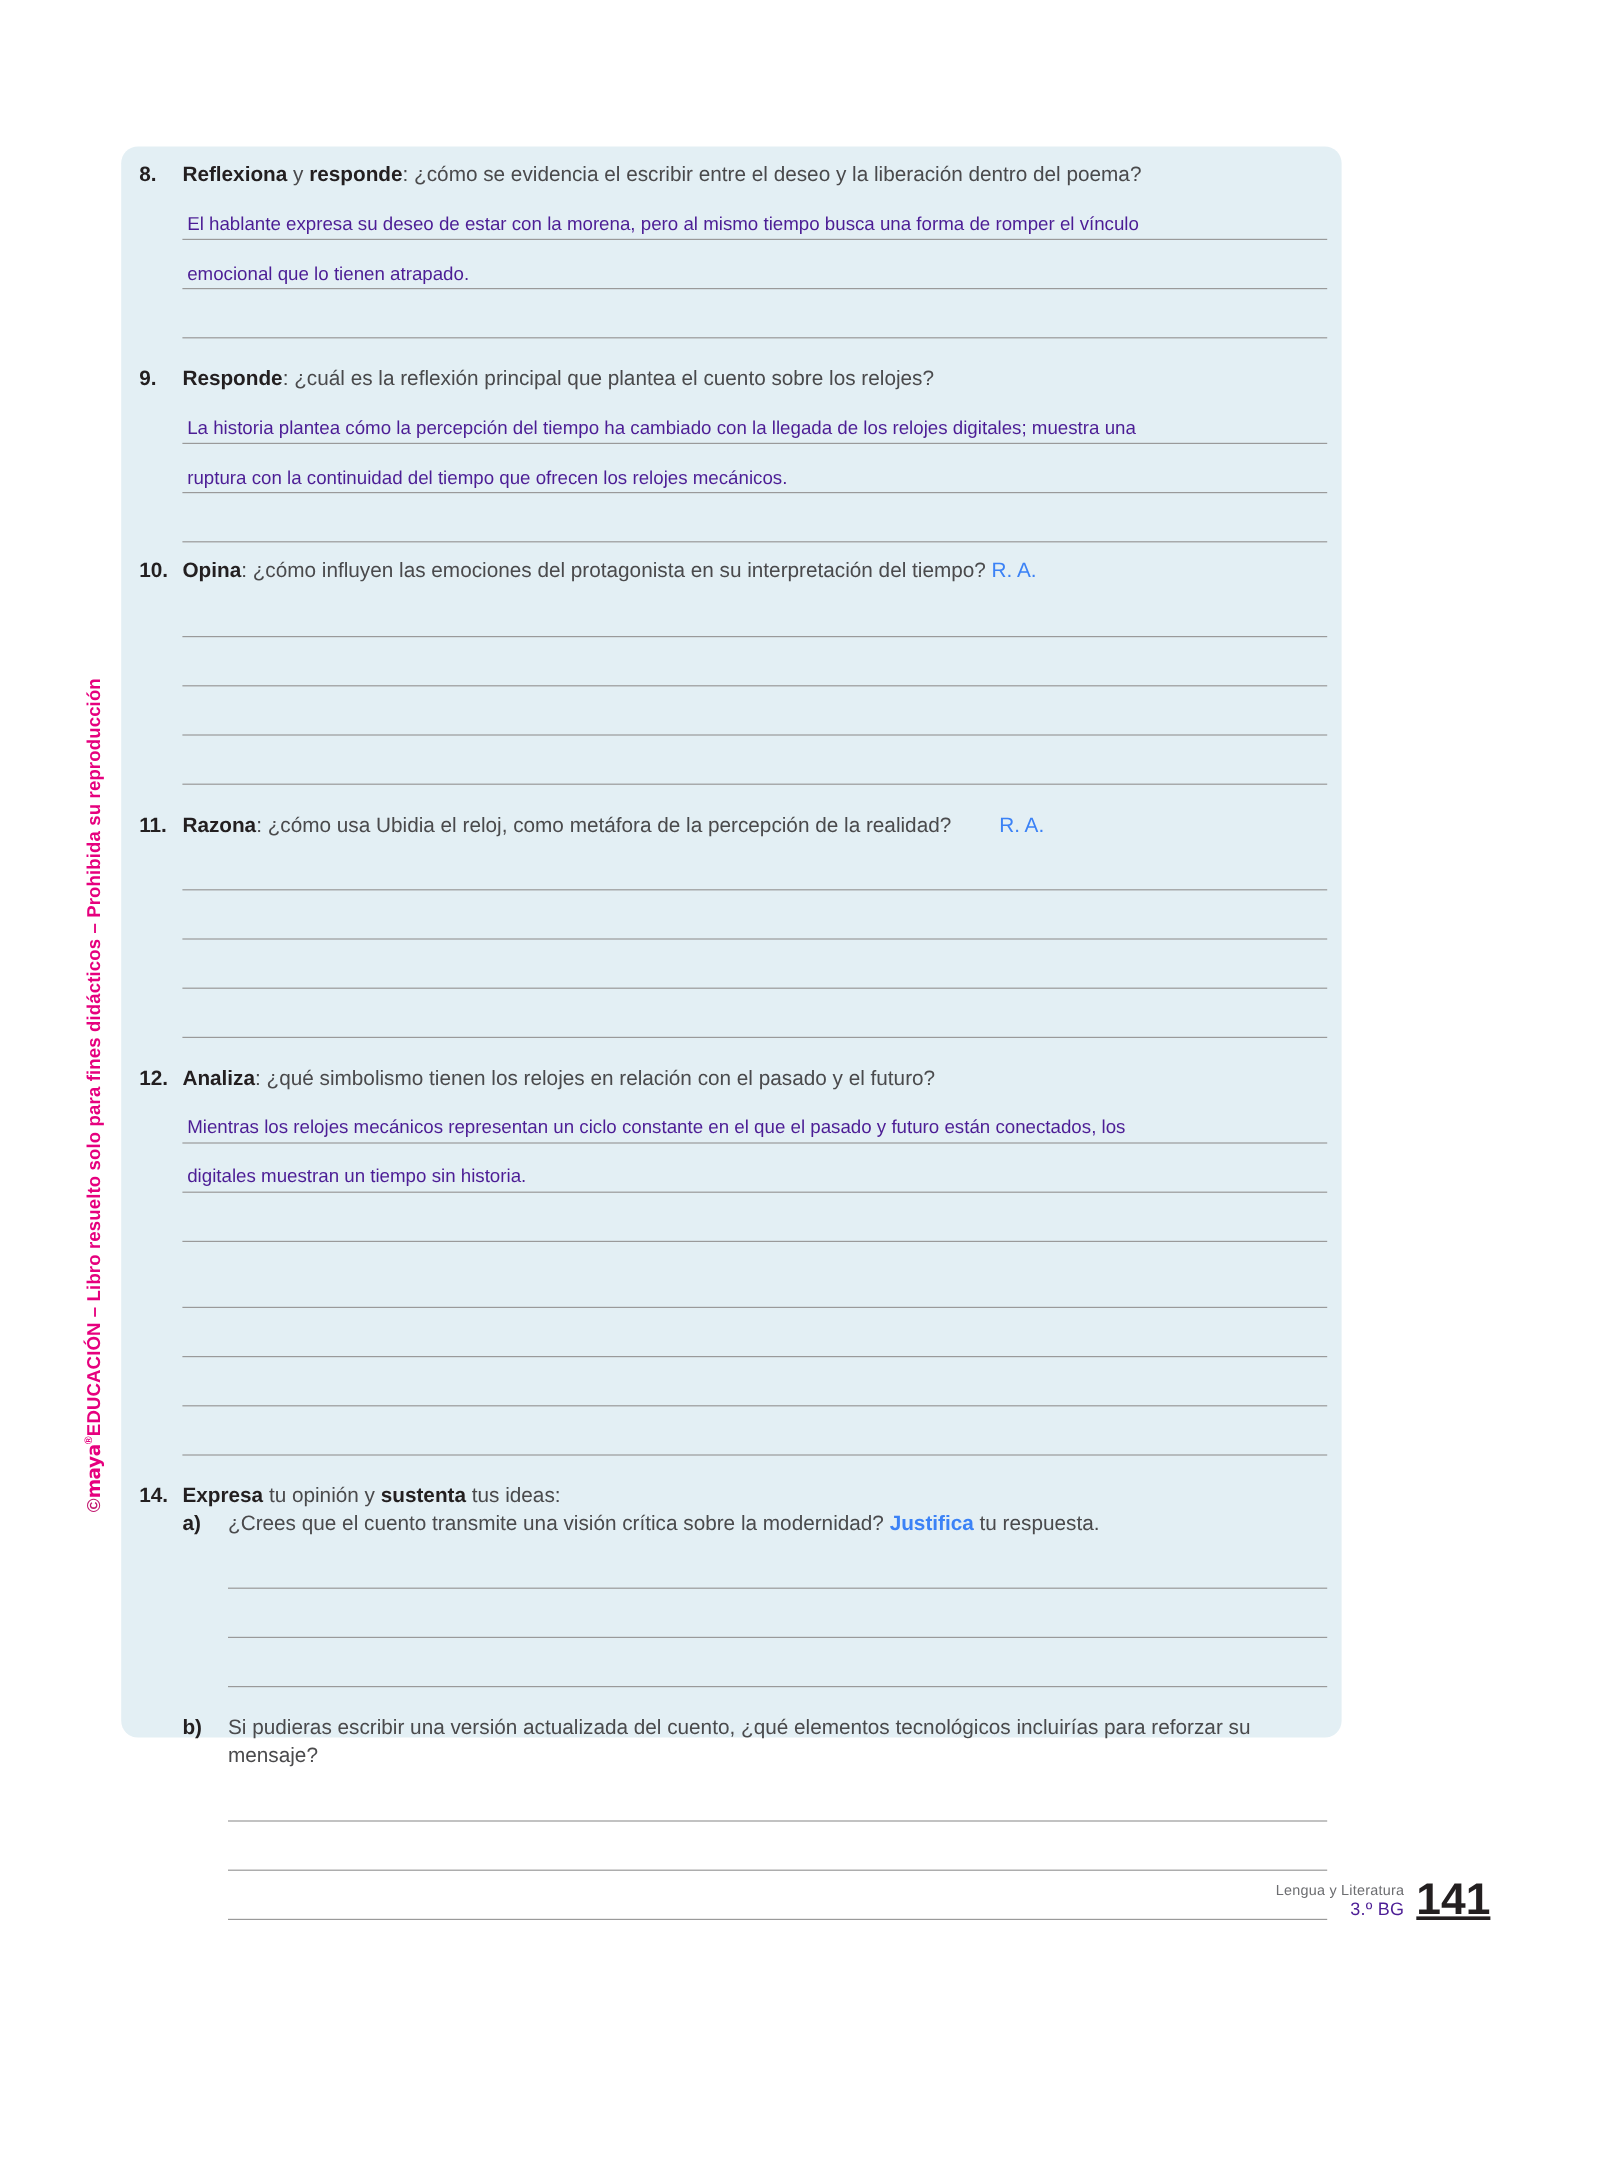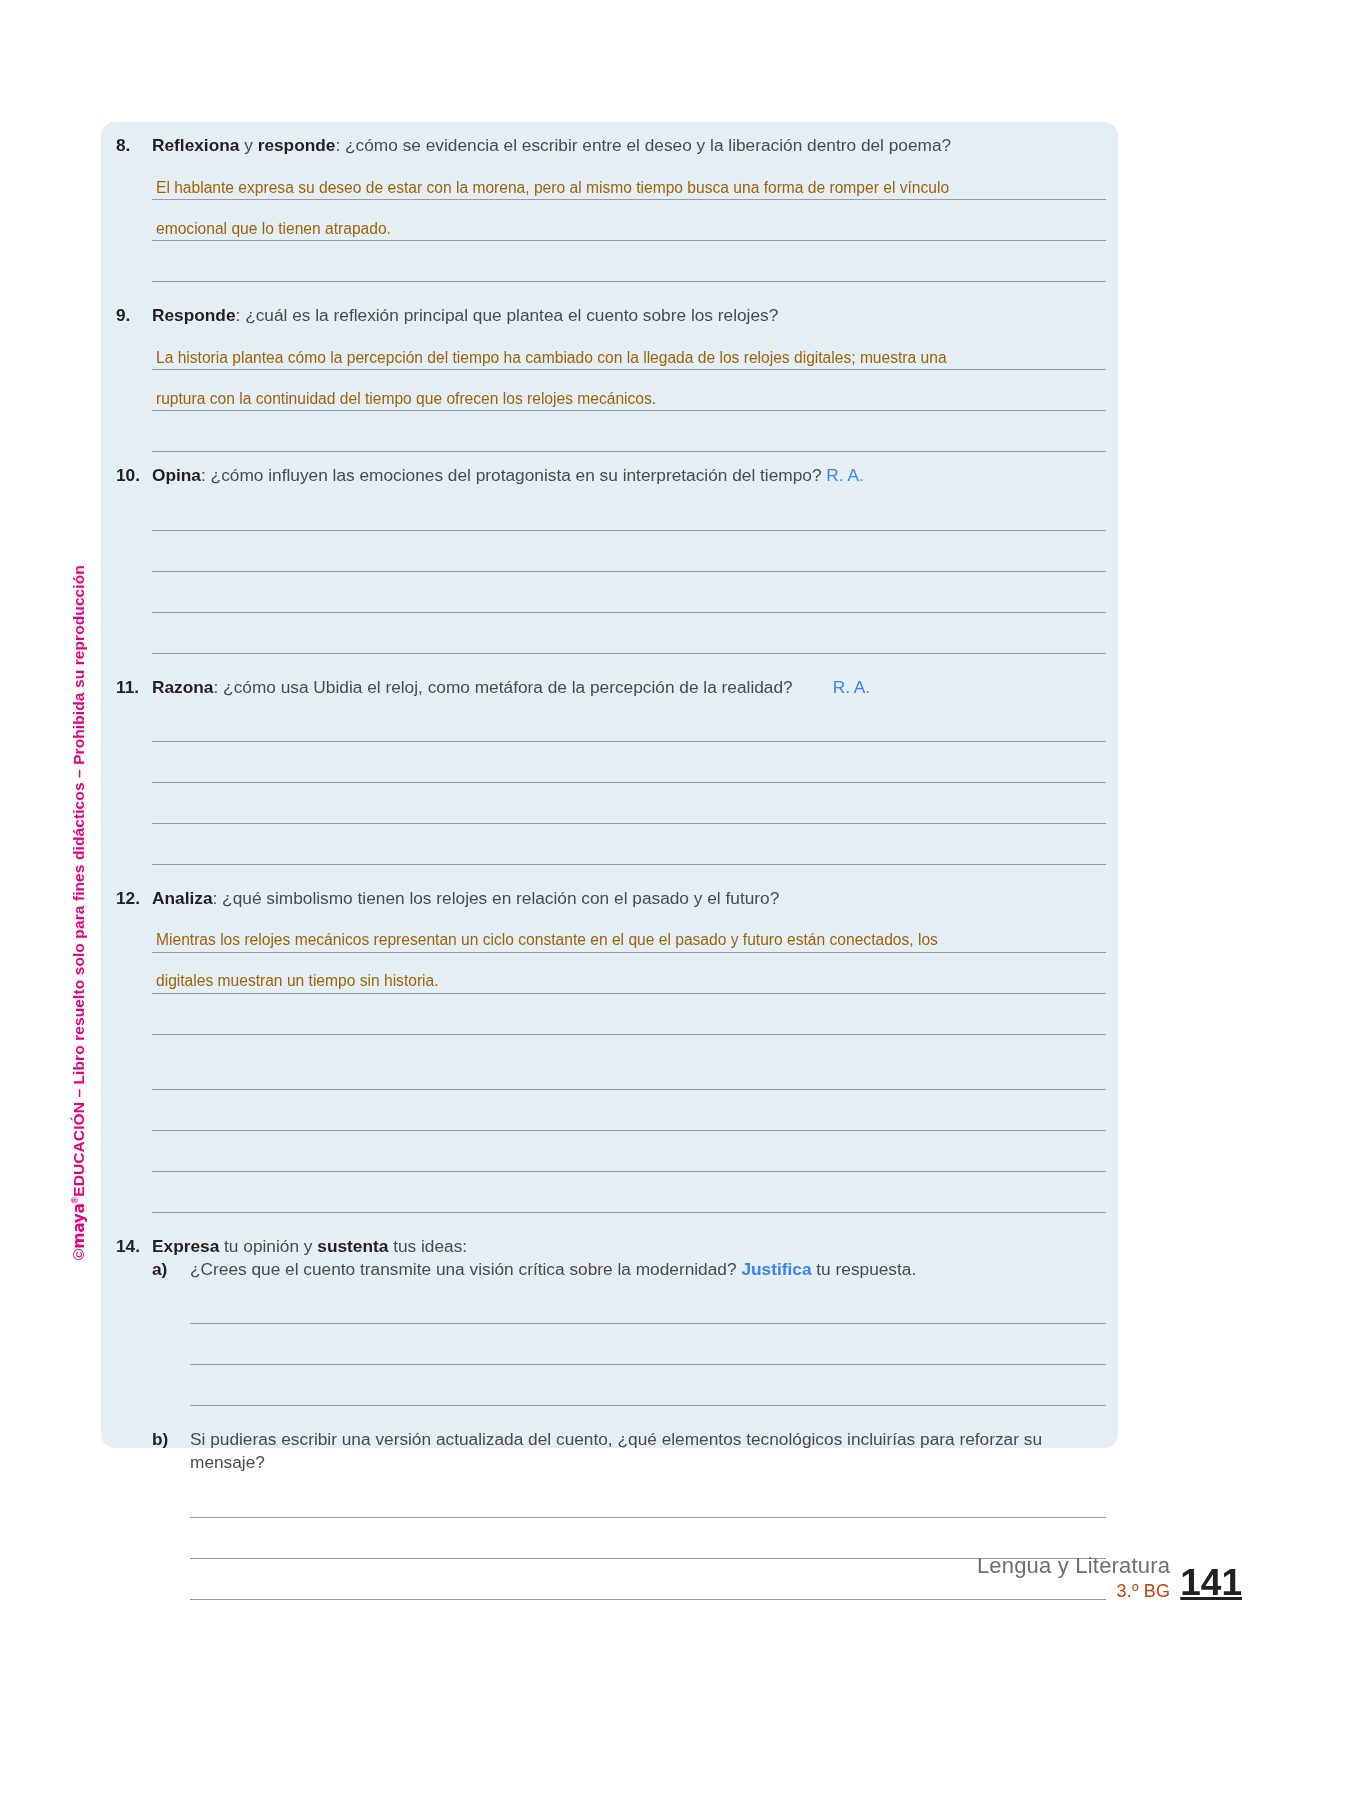--- a/index.html
+++ b/index.html
@@ -115,21 +115,21 @@
   .line {
     height: 40px;
     border-bottom: 1.4px solid #9a9a9a;
     position: relative;
   }
   .line .ans {
     position: absolute;
     left: 4px;
     bottom: 4px;
     font-size: 15.6px;
-    color: #a16207;
+    color: #4c1d95;
     white-space: nowrap;
     line-height: 1;
   }
 
   
   .sub {
     display: flex;
     align-items: flex-start;
     font-size: 17.3px;
     line-height: 1.34;
@@ -155,27 +155,27 @@
     bottom: 198px;
     display: flex;
     align-items: flex-end;
     gap: 10px;
   }
   .footer-texts {
     text-align: right;
     line-height: 1.25;
   }
   .footer-subject {
-    font-size: 22px;
+    font-size: 12px;
     color: #6d6e71;
     letter-spacing: .2px;
   }
   .footer-level {
-    font-size: 18px;
-    color: #c2410c;
+    font-size: 15px;
+    color: #4c1d95;
     letter-spacing: .2px;
   }
   .footer-page {
     font-size: 37px;
     font-weight: 700;
     color: #231f20;
     line-height: .95;
     padding-bottom: 2px;
     text-decoration: underline;
   }

